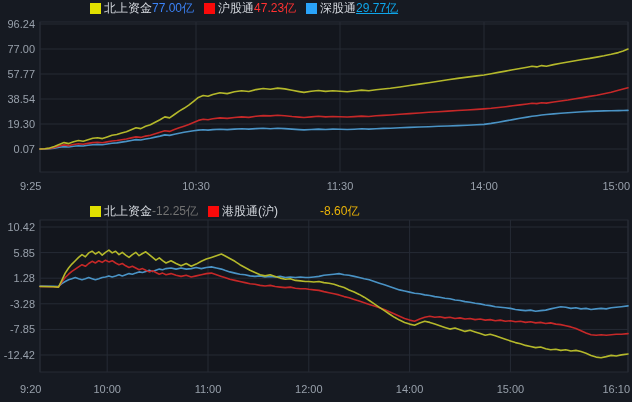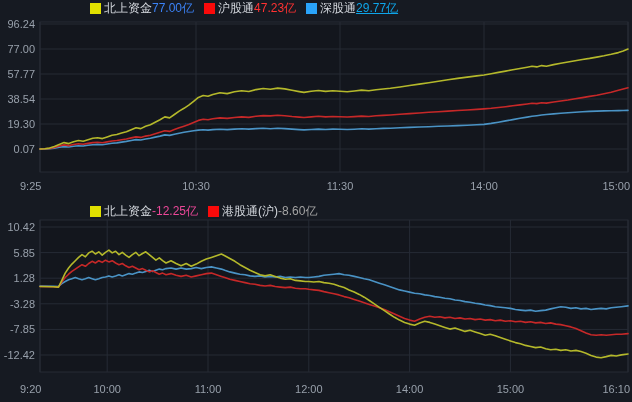--- a/index.html
+++ b/index.html
@@ -65,26 +65,26 @@
         <polyline points="40.0,149.0 44.8,149.0 49.6,148.7 54.4,148.1 59.2,147.3 64.0,146.6 68.8,147.0 73.6,146.2 78.4,145.7 83.2,146.0 88.0,145.3 92.8,144.7 97.6,144.4 102.4,144.8 107.2,144.0 112.0,143.2 116.8,142.9 121.6,142.1 126.4,141.4 131.2,140.5 136.0,139.6 140.8,140.0 145.6,139.0 150.4,138.2 155.2,137.1 160.0,136.1 164.8,134.9 169.6,135.4 174.4,134.3 179.2,133.2 184.0,132.3 188.8,131.5 193.6,130.8 198.4,130.1 203.2,129.7 208.0,130.1 212.8,129.6 220.0,129.2 227.2,129.6 234.4,129.1 241.6,128.7 248.8,129.1 256.0,128.6 263.2,128.3 270.4,128.7 277.6,128.3 284.8,128.6 292.0,129.1 299.2,129.6 304.0,129.9 311.2,129.5 318.4,129.1 325.6,129.5 332.8,129.1 340.0,129.3 347.2,129.5 354.4,129.2 361.6,128.8 368.8,129.1 376.0,128.7 383.2,128.4 390.4,128.2 400.0,127.8 409.6,127.4 419.2,127.0 428.8,126.7 438.4,126.3 448.0,126.0 457.6,125.6 467.2,125.2 476.8,124.8 484.0,124.4 491.2,123.4 498.4,122.2 505.6,120.9 512.8,119.6 520.0,118.3 527.2,117.1 532.0,116.3 536.8,115.7 541.6,115.0 546.4,114.5 553.6,113.9 560.8,113.2 568.0,112.7 575.2,112.2 582.4,111.8 589.6,111.4 596.8,111.1 604.0,110.9 611.2,110.7 618.4,110.6 623.2,110.5 628.0,110.4" fill="none" stroke="#4a93c5" stroke-width="1.6" stroke-linejoin="round" stroke-linecap="round"></polyline>
         <polyline points="40.0,149.0 44.8,148.8 49.6,148.4 54.4,147.4 59.2,146.1 64.0,144.9 68.8,145.6 73.6,144.5 78.4,143.8 83.2,144.2 88.0,143.4 92.8,142.6 97.6,142.2 102.4,142.7 107.2,141.9 112.0,141.0 116.8,140.5 121.6,139.7 126.4,139.0 131.2,137.9 136.0,136.9 140.8,137.4 145.6,136.1 150.4,135.2 155.2,133.8 160.0,132.3 164.8,130.8 169.6,131.4 174.4,129.6 179.2,127.8 184.0,126.2 188.8,124.5 193.6,122.4 198.4,120.4 203.2,119.3 208.0,119.8 212.8,118.8 220.0,117.9 227.2,118.4 234.4,117.5 241.6,116.9 248.8,117.4 256.0,116.2 263.2,115.6 270.4,115.9 277.6,115.3 284.8,115.7 292.0,116.5 299.2,117.1 304.0,117.5 311.2,116.9 318.4,116.3 325.6,116.9 332.8,116.5 340.0,116.7 347.2,117.0 354.4,116.6 361.6,116.1 368.8,116.5 376.0,115.8 383.2,115.4 390.4,115.0 400.0,114.3 409.6,113.6 419.2,113.0 428.8,112.3 438.4,111.7 448.0,111.1 457.6,110.5 467.2,110.0 476.8,109.4 484.0,108.9 491.2,108.3 498.4,107.5 505.6,106.7 512.8,105.8 520.0,104.9 527.2,104.0 532.0,103.3 536.8,103.6 541.6,102.8 546.4,103.1 553.6,102.0 560.8,101.0 568.0,100.0 575.2,98.8 582.4,97.6 589.6,96.4 596.8,95.2 604.0,93.7 611.2,92.2 618.4,90.3 623.2,89.0 628.0,87.7" fill="none" stroke="#c62828" stroke-width="1.6" stroke-linejoin="round" stroke-linecap="round"></polyline>
         <polyline points="40.0,149.0 44.8,148.7 49.6,148.1 54.4,146.5 59.2,144.4 64.0,142.6 68.8,143.6 73.6,141.8 78.4,140.5 83.2,141.2 88.0,139.7 92.8,138.3 97.6,137.7 102.4,138.6 107.2,137.0 112.0,135.3 116.8,134.5 121.6,133.0 126.4,131.7 131.2,129.7 136.0,127.8 140.8,128.6 145.6,126.2 150.4,124.7 155.2,122.2 160.0,119.7 164.8,116.9 169.6,117.9 174.4,114.5 179.2,111.1 184.0,108.3 188.8,105.2 193.6,101.3 198.4,97.4 203.2,95.5 208.0,96.3 212.8,94.5 220.0,92.7 227.2,93.6 234.4,91.8 241.6,90.7 248.8,91.5 256.0,89.6 263.2,88.5 270.4,89.2 277.6,88.1 284.8,88.9 292.0,90.3 299.2,91.6 304.0,92.4 311.2,91.3 318.4,90.5 325.6,91.4 332.8,90.7 340.0,91.3 347.2,91.8 354.4,91.0 361.6,90.1 368.8,90.7 376.0,89.7 383.2,89.0 390.4,88.3 400.0,87.0 409.6,85.5 419.2,84.1 428.8,82.7 438.4,81.2 448.0,79.8 457.6,78.4 467.2,77.1 476.8,75.9 484.0,75.0 491.2,73.7 498.4,72.4 505.6,71.1 512.8,69.8 520.0,68.5 527.2,67.2 532.0,66.3 536.8,66.9 541.6,65.6 546.4,66.2 553.6,64.6 560.8,63.2 568.0,62.0 575.2,60.7 582.4,59.5 589.6,58.4 596.8,57.1 604.0,55.8 611.2,54.3 618.4,52.6 623.2,51.0 628.0,49.0" fill="none" stroke="#b4b82b" stroke-width="1.6" stroke-linejoin="round" stroke-linecap="round"></polyline>
       </svg>
   </section>
   <section class="panel" id="panel-1">
     <div class="legend" id="legend-1" style="top: 10px;">
         <span class="litem">
           <span class="swatch" style="background: rgb(224, 224, 0);"></span>
           <span class="lname">北上资金</span>
-          <span class="lval" style="color: #ec4899; text-align: center;">-12.25亿</span>
+          <span class="lval" style="color: #737373; text-align: center;">-12.25亿</span>
         </span>
         <span class="litem">
           <span class="swatch" style="background: rgb(250, 10, 10);"></span>
           <span class="lname">港股通(沪)</span>
-          <span class="lval" style="color: #a3a3a3;">-8.60亿</span>
+          <span class="lval" style="color: #eab308; padding-left: 42px;">-8.60亿</span>
         </span>
       </div>
     <svg id="svg-1" width="632" height="208">
         <rect x="40" y="26" width="588" height="152" fill="#13161d"></rect>
         <line x1="40" x2="628" y1="33.0" y2="33.0" stroke="#262b35" stroke-width="1"></line>
         <text x="35" y="37.0" text-anchor="end" font-size="11" fill="#98a0ab">10.42</text>
         <line x1="40" x2="628" y1="58.6" y2="58.6" stroke="#262b35" stroke-width="1"></line>
         <text x="35" y="62.6" text-anchor="end" font-size="11" fill="#98a0ab">5.85</text>
         <line x1="40" x2="628" y1="84.2" y2="84.2" stroke="#262b35" stroke-width="1"></line>
         <text x="35" y="88.2" text-anchor="end" font-size="11" fill="#98a0ab">1.28</text>

